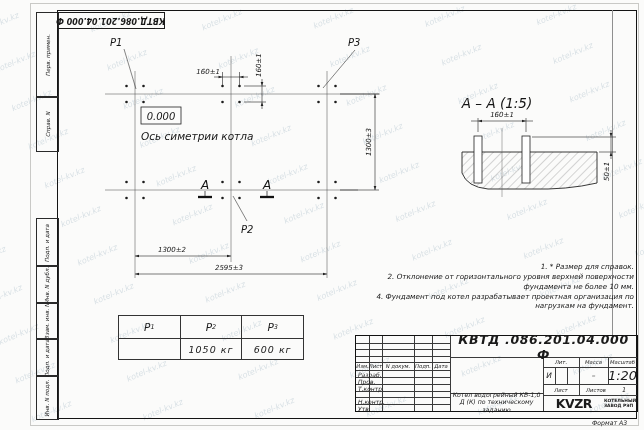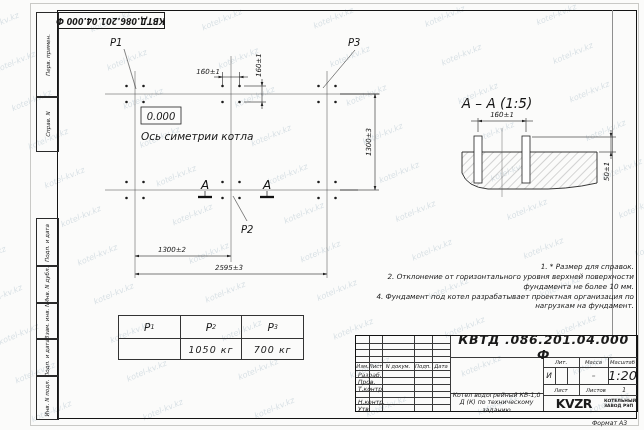--- a/index.html
+++ b/index.html
@@ -230,21 +230,21 @@
         <span>P</span>
         <sub>2</sub>
       </div>
     <div class="lt-v">1050 кг</div>
   </div>
   <div class="lt-col">
     <div class="lt-h">
         <span>P</span>
         <sub>3</sub>
       </div>
-    <div class="lt-v">700 кг</div>
+    <div class="lt-v">600 кг</div>
   </div>
 </div>
 
 <div class="abs notes">
   <p>1. * Размер для справок.</p>
   <p>2. Отклонение от горизонтального уровня верхней поверхности фундамента не более 10 мм.</p>
   <p>4. Фундамент под котел разрабатывает проектная организация по нагрузкам на фундамент.</p>
 </div>
 
 <div class="abs tb">

